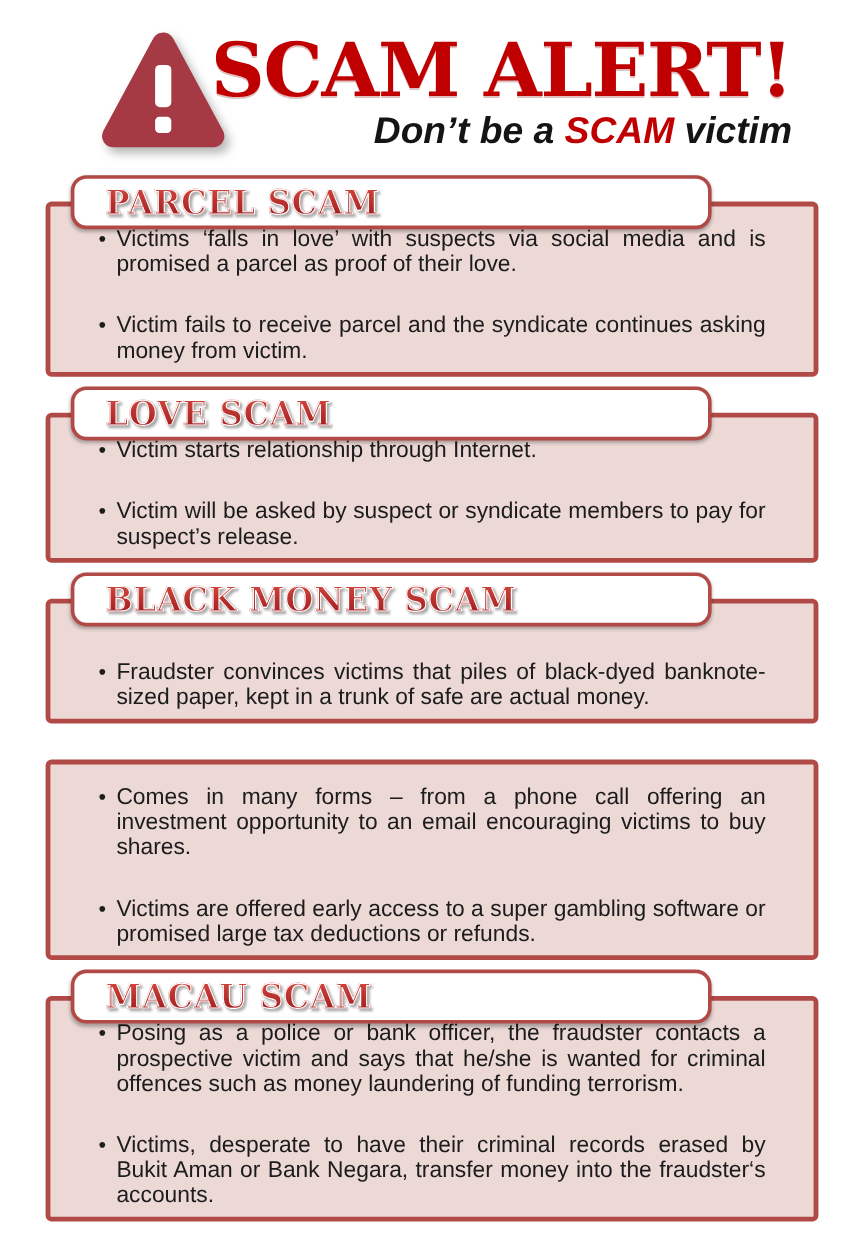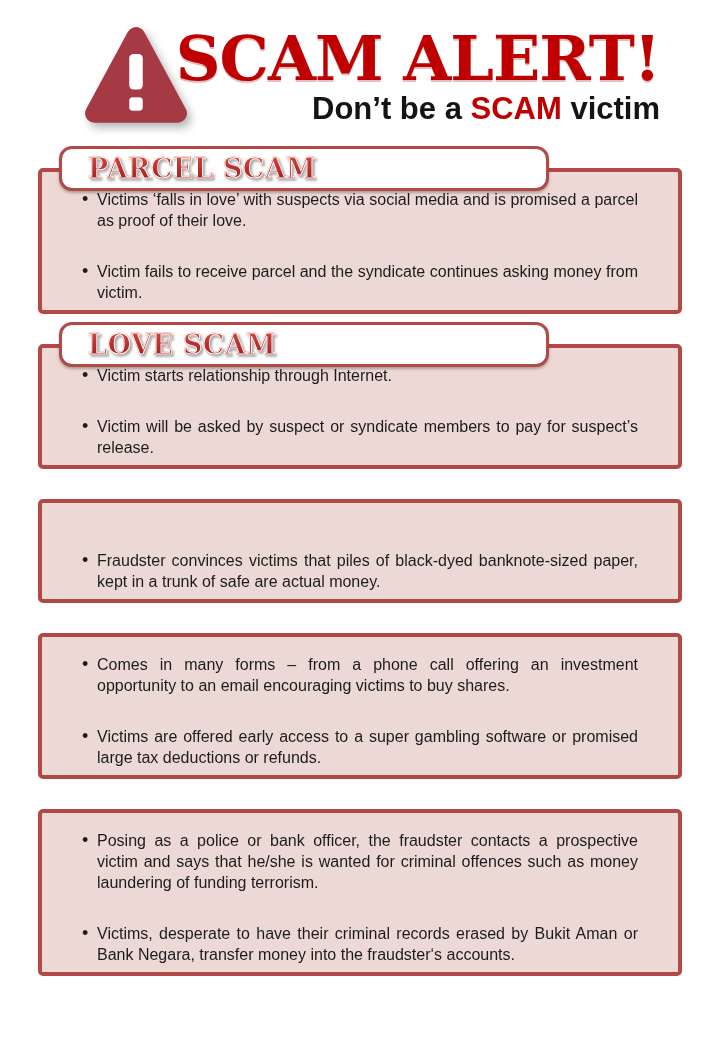--- a/index.html
+++ b/index.html
@@ -11,48 +11,48 @@
   .masthead{position:relative;height:146px;}
   .tri-wrap{position:absolute;left:84px;top:22px;width:104px;height:112px;}
   .tri-wrap svg{width:100%;height:100%;filter:drop-shadow(4px 5px 4px rgba(110,110,110,.5));}
   .title-block{position:absolute;right:60px;top:28px;text-align:right;}
   .main-title{
     font-family:"DejaVu Serif",serif;font-weight:700;font-size:62px;line-height:1;
     color:var(--title-red,#c00000);letter-spacing:-1px;white-space:nowrap;
     text-shadow:0 2px 0 rgba(130,0,0,.25);
   }
   .subtitle{
-    font-size:31px;font-weight:700;color:#141414;margin-top:1px;white-space:nowrap;
+    font-size:31px;font-weight:700;color:#141414;margin-top:1px;white-space:nowrap;font-style:italic;
   }
   .subtitle .hl{color:var(--title-red,#c00000);}
   
   .scam-section{position:relative;margin:0 38px 8px 38px;padding-top:22px;}
   .header-box{
-    position:absolute;top:0;left:21px;width:490px;height:45px;box-sizing:border-box;
+    position:absolute;top:0;left:21px;width:534px;height:45px;box-sizing:border-box;
     background:#ffffff;border:3px solid var(--accent,#b14a46);border-radius:13px;
     display:flex;align-items:center;padding-left:26px;z-index:2;
     box-shadow:0 2px 3px rgba(0,0,0,.28);
   }
   .header-title{
     font-family:"DejaVu Serif",serif;font-weight:700;font-size:28px;letter-spacing:.5px;
     white-space:nowrap;color:#b52f28;
     background:linear-gradient(180deg,var(--grad-top,#d0453c) 15%,var(--grad-bottom,#9e1b1e) 90%);
     -webkit-background-clip:text;background-clip:text;-webkit-text-fill-color:transparent;
     -webkit-text-stroke:1px #ffffff;
     filter:drop-shadow(2px 2px 1px rgba(100,100,100,.55));
     transform:scaleX(.96);transform-origin:left center;
   }
   .body-box{
     box-sizing:border-box;border:4px solid var(--accent,#b14a46);border-radius:5px;
     background:var(--panel,#ecd9d6);padding:17px 40px 7px 42px;position:relative;z-index:1;
   }
   ul.bullets{list-style:none;margin:0;padding:0;}
   ul.bullets li{
     position:relative;padding-left:13px;margin:0 0 5px 0;
-    font-size:16px;line-height:21px;color:var(--text,#1c1c1c);
+    font-size:19px;line-height:21px;color:var(--text,#1c1c1c);
     text-align:justify;
   }
   ul.bullets li:last-child{margin-bottom:0;margin-top:30px;}
   ul.bullets li::before{
     content:"\2022";position:absolute;left:-2px;top:0;color:var(--text,#1c1c1c);
     font-size:18px;
   }
 </style>
 </head>
 <body>
@@ -91,37 +91,43 @@
     </div>
     <div class="body-box">
       <ul class="bullets">
         <li>Victim starts relationship through Internet.</li>
         <li>Victim will be asked by suspect or syndicate members to pay for suspect’s release.</li>
       </ul>
     </div>
   </section>
 
   <section class="scam-section">
+    <div class="header-box">
+      <span class="header-title">BLACK MONEY SCAM</span>
+    </div>
     <div class="body-box">
       <ul class="bullets">
         <li>Fraudster convinces victims that piles of black-dyed banknote-sized paper, kept in a trunk of safe are actual money.</li>
       </ul>
     </div>
   </section>
 
   <section class="scam-section">
     <div class="body-box">
       <ul class="bullets">
         <li>Comes in many forms – from a phone call offering an investment opportunity to an email encouraging victims to buy shares.</li>
         <li>Victims are offered early access to a super gambling software or promised large tax deductions or refunds.</li>
       </ul>
     </div>
   </section>
 
   <section class="scam-section">
+    <div class="header-box">
+      <span class="header-title">MACAU SCAM</span>
+    </div>
     <div class="body-box">
       <ul class="bullets">
         <li>Posing as a police or bank officer, the fraudster contacts a prospective victim and says that he/she is wanted for criminal offences such as money laundering of funding terrorism.</li>
         <li>Victims, desperate to have their criminal records erased by Bukit Aman or Bank Negara, transfer money into the fraudster‘s accounts.</li>
       </ul>
     </div>
   </section>
 
 </div>
 

